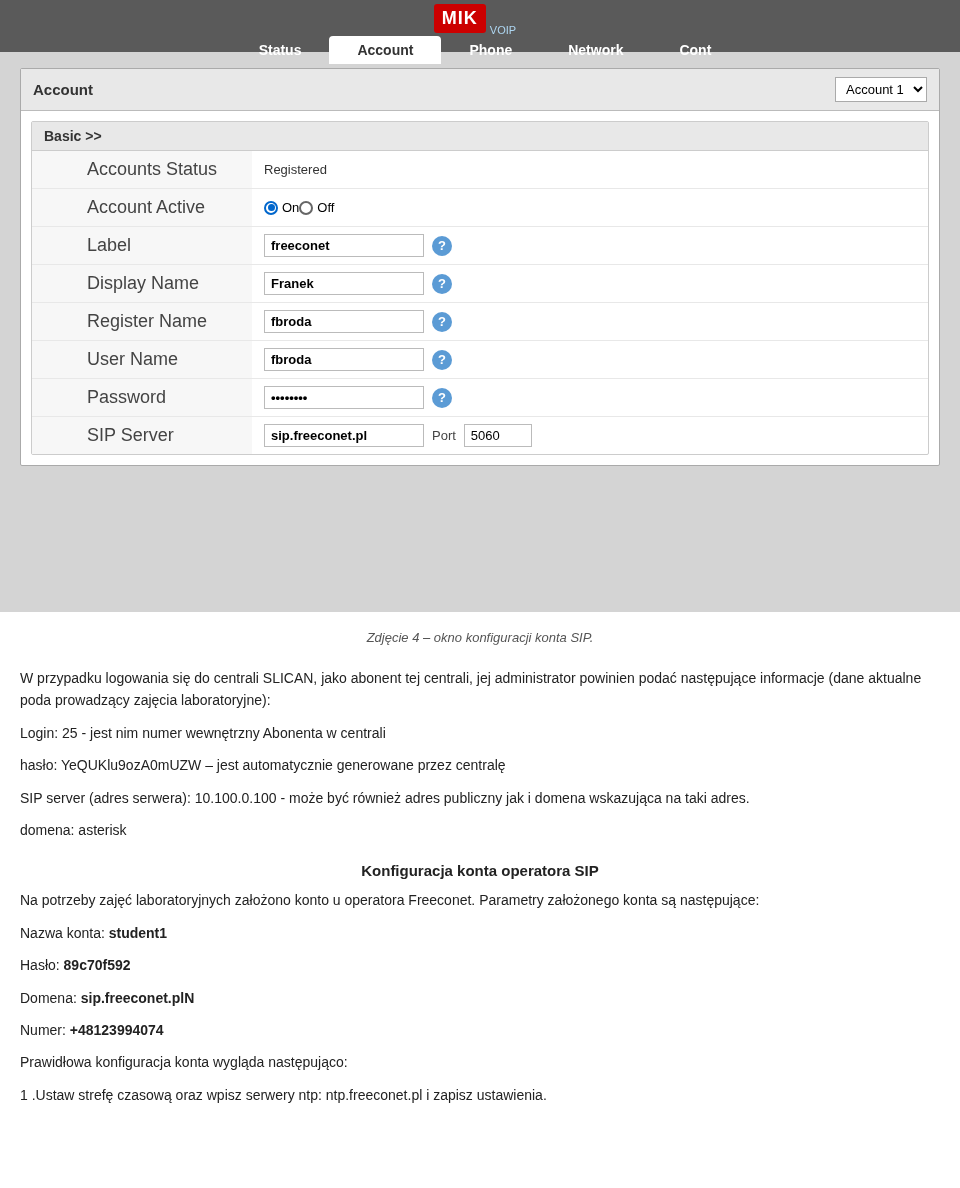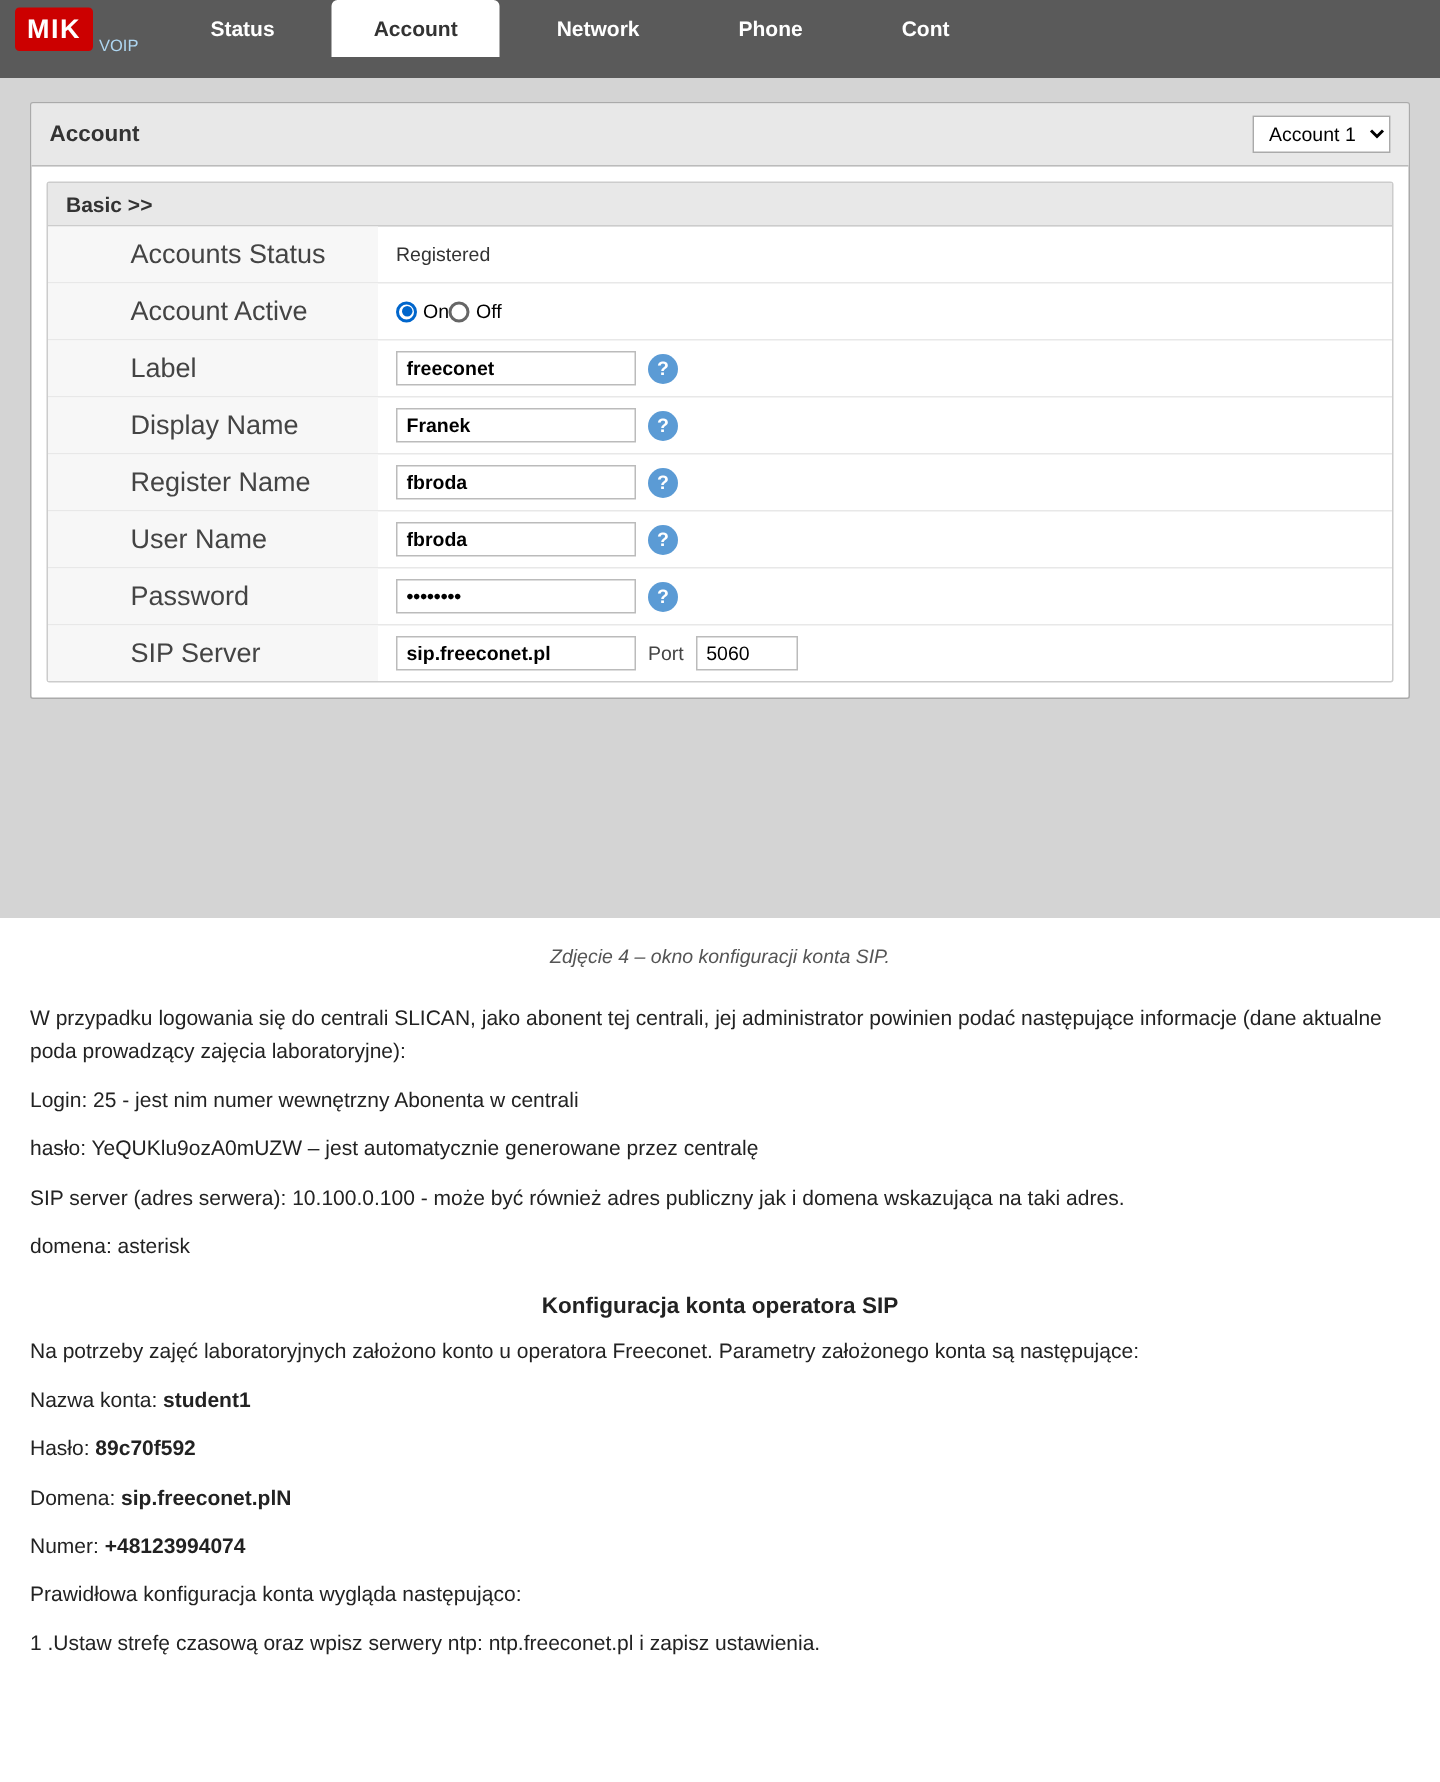--- a/index.html
+++ b/index.html
@@ -10,20 +10,21 @@
       width: 960px;
     }
 
     
     .top-nav {
       background: #5a5a5a;
       display: flex;
       align-items: center;
       height: 52px;
       padding: 0 0 14px 10px;
+      flex-direction: column;
     }
     .logo-area {
       display: flex;
       align-items: center;
       margin-right: 20px;
     }
     .logo-box {
       background: #c00;
       color: #fff;
       font-weight: bold;
@@ -35,21 +36,20 @@
     .logo-sub {
       color: #aed6f1;
       font-size: 11px;
       margin-left: 4px;
       margin-top: 24px;
     }
     .nav-tabs {
       display: flex;
       height: 100%;
       align-items: center;
-      gap: 10px;
     }
     .nav-tab {
       padding: 6px 28px;
       font-size: 14px;
       font-weight: bold;
       color: #fff;
       cursor: pointer;
       background: transparent;
       border: none;
       height: 100%;
@@ -250,22 +250,22 @@
 <body>
 
 <div class="top-nav">
   <div class="logo-area">
     <div class="logo-box">MIK</div>
     <div class="logo-sub">VOIP</div>
   </div>
   <div class="nav-tabs">
     <button class="nav-tab">Status</button>
     <button class="nav-tab active">Account</button>
+    <button class="nav-tab">Phone</button>
     <button class="nav-tab">Network</button>
-    <button class="nav-tab">Phone</button>
     <button class="nav-tab">Cont</button>
   </div>
 </div>
 
 <div class="main-content">
   <div class="account-panel">
 
     <div class="account-header">
       <span class="account-title">Account</span>
       <div class="account-dropdown-area">

